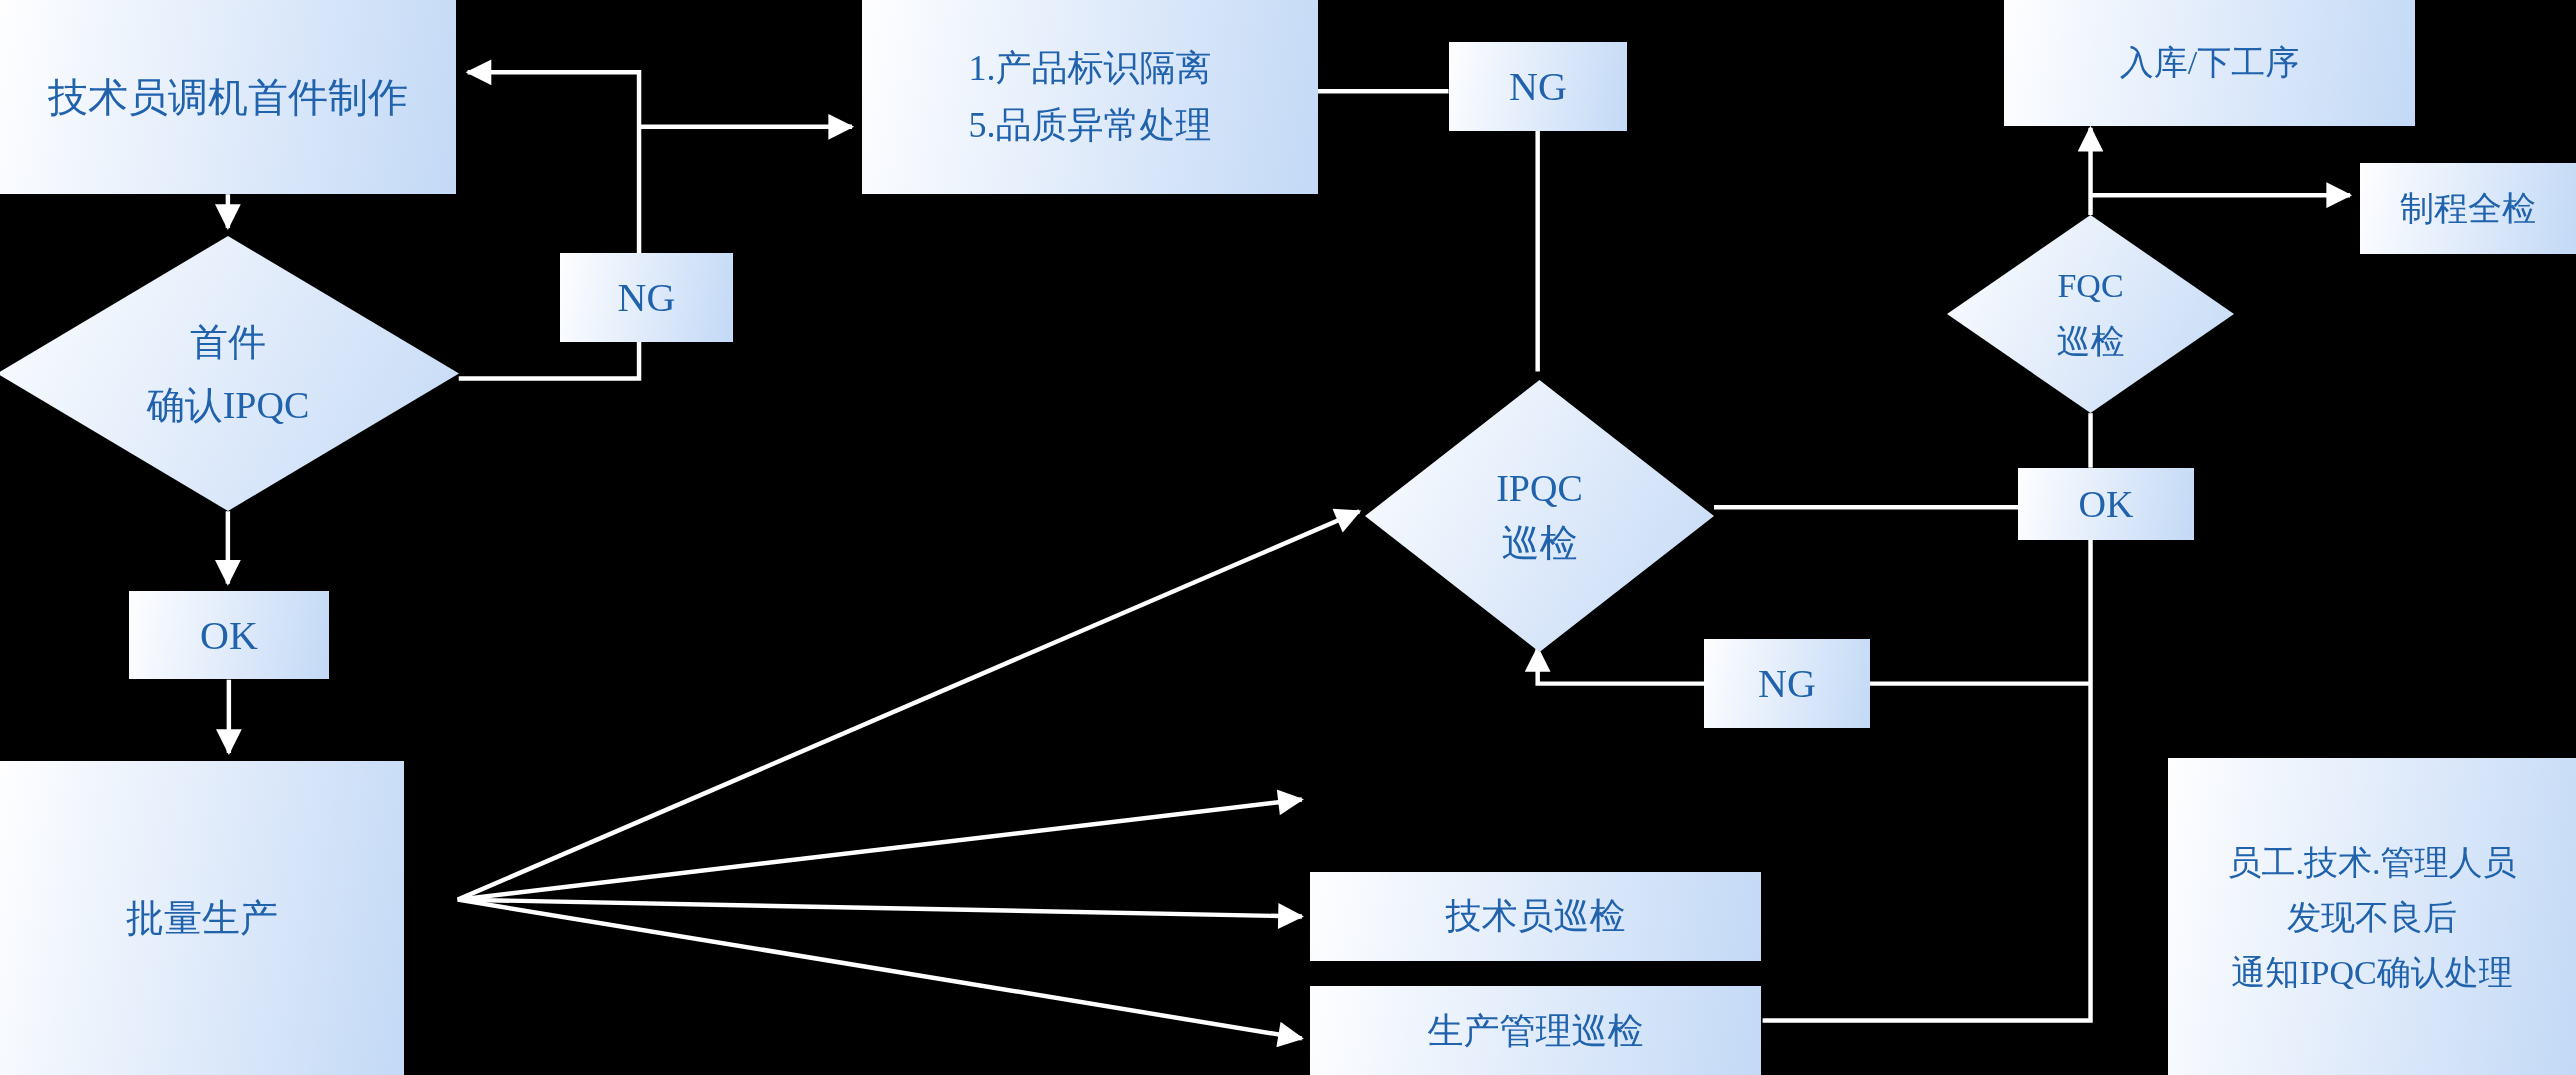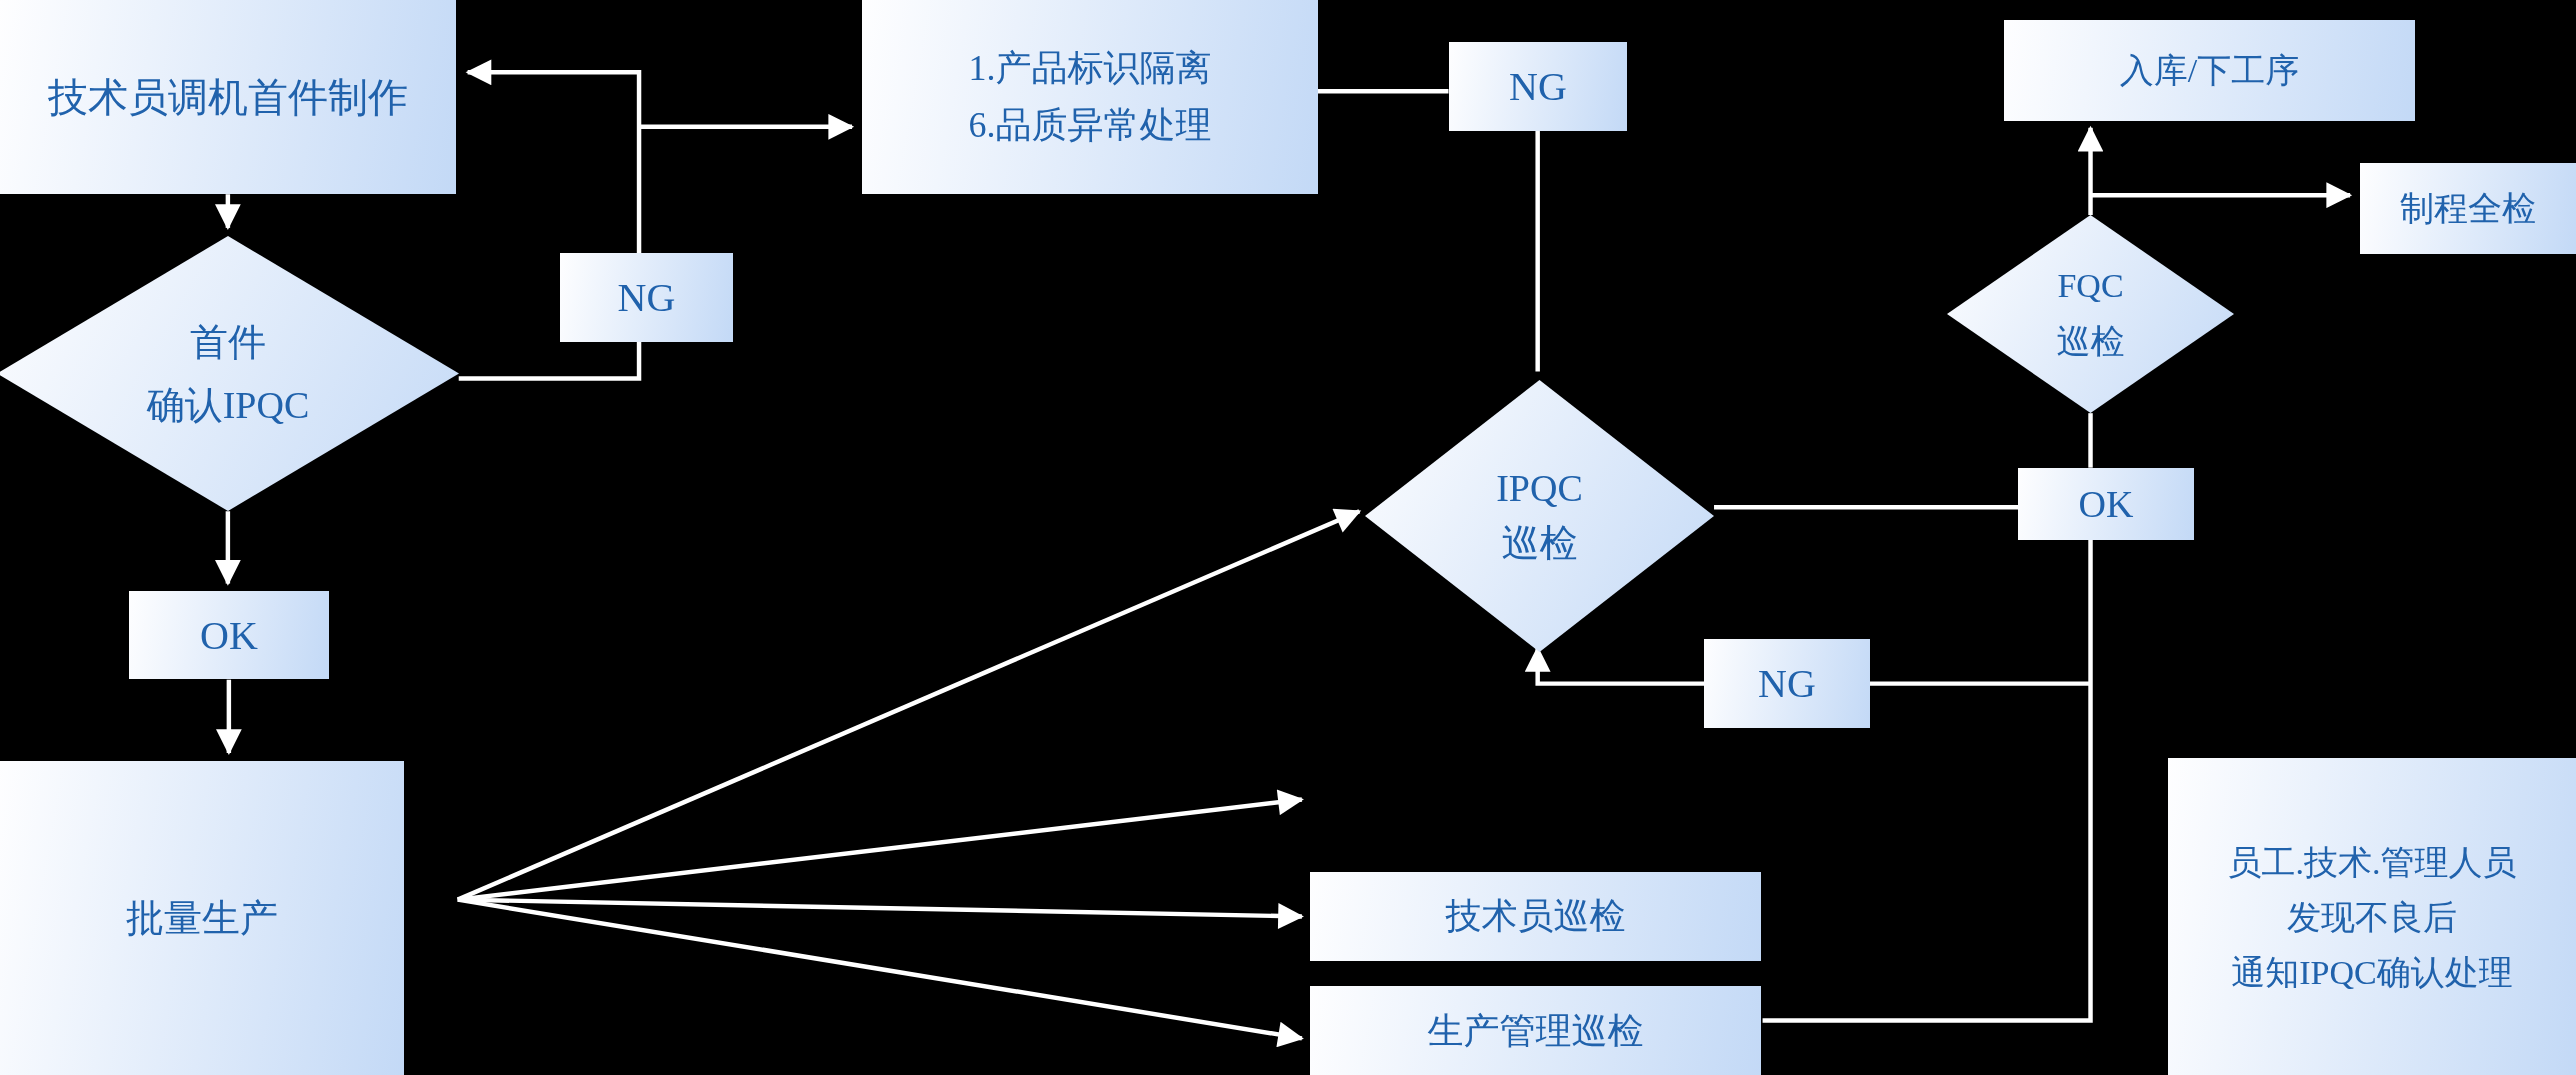--- a/index.html
+++ b/index.html
@@ -67,24 +67,24 @@
     <path class="connector" d="M2110,217 V129" marker-end="url(#arrow)"></path>
     <path class="connector" d="M2110,197 H2372" marker-end="url(#arrow)"></path>
   </svg>
 
   <div class="node f40" style="left:0;top:0;width:456px;height:194px;">
     <span>技术员调机首件制作</span>
   </div>
 
   <div class="node f36 lh58" style="left:862px;top:0;width:456px;height:194px;">
     <span>1.产品标识隔离</span>
-    <span>6.品质异常处理</span>
+    <span>5.品质异常处理</span>
   </div>
 
-  <div class="node f34" style="left:2004px;top:0;width:411px;height:101px;margin-top:20px;">
+  <div class="node f34" style="left:2004px;top:0;width:411px;height:126px;">
     <span>入库/下工序</span>
   </div>
 
   <div class="node f40" style="left:1449px;top:42px;width:178px;height:89px;">
     <span>NG</span>
   </div>
 
   <div class="node f34" style="left:2360px;top:163px;width:216px;height:91px;">
     <span>制程全检</span>
   </div>

